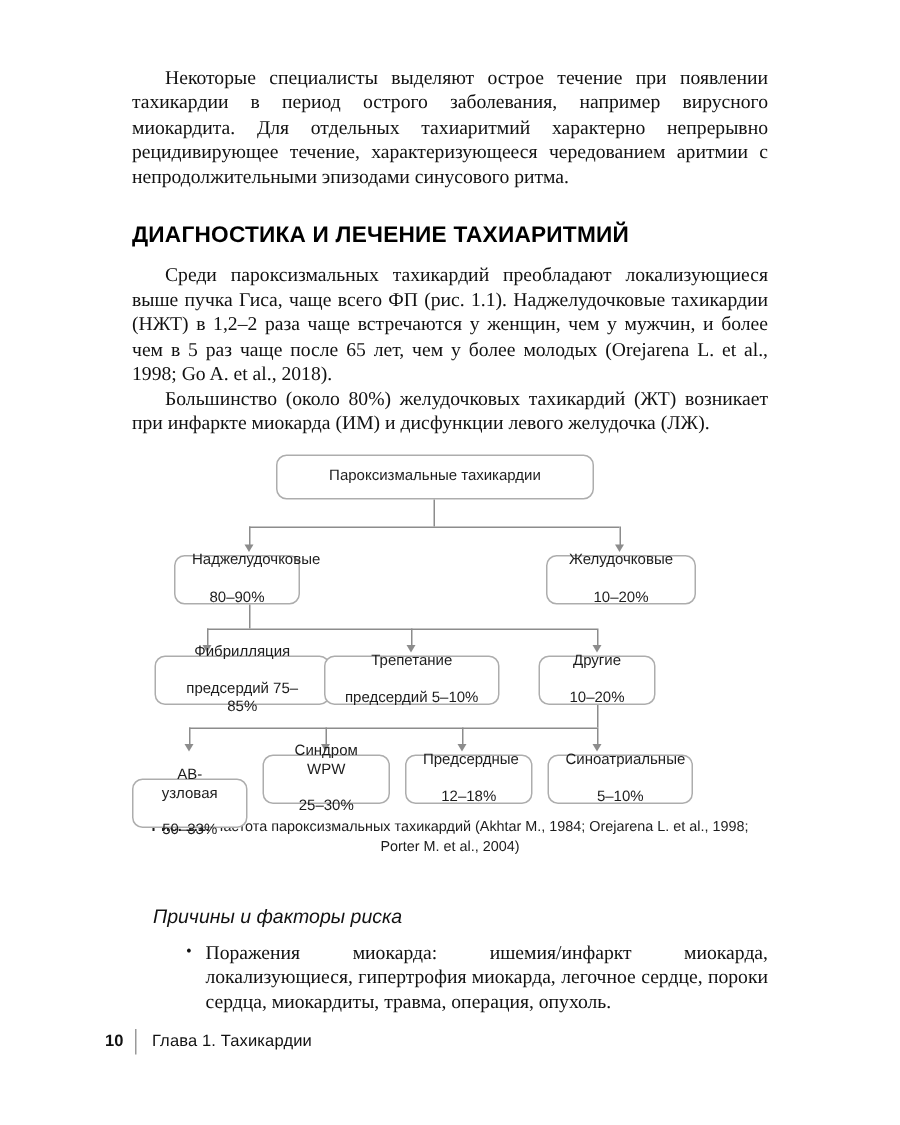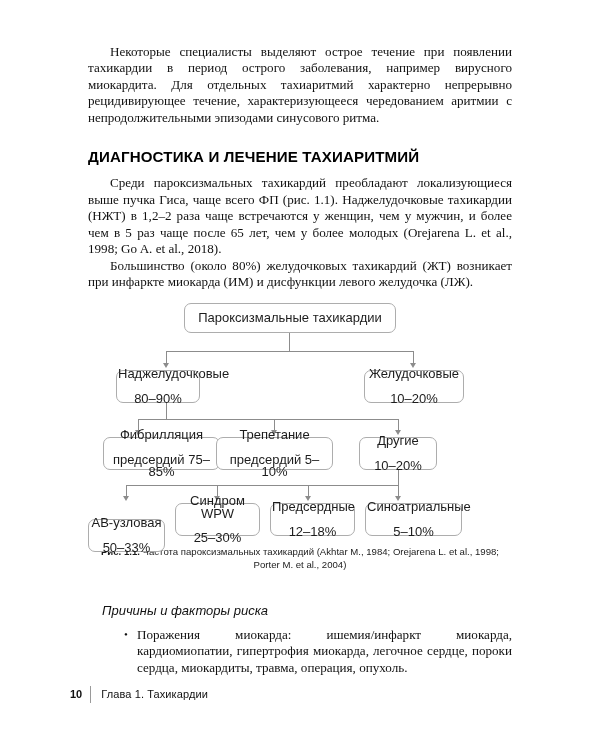--- a/index.html
+++ b/index.html
@@ -61,28 +61,28 @@
     height: 235px;
     margin-top: 13px;
   }
   .fc-box {
     position: absolute;
     box-sizing: border-box;
     border: 1.1px solid #adadad;
     border-radius: 7px;
     background: #ffffff;
     font-family: "Liberation Sans", sans-serif;
-    font-size: 13px;
+    font-size: 10px;
     line-height: 12.4px;
     color: #1c1c1c;
     text-align: center;
     display: flex;
     align-items: center;
     justify-content: center;
-    padding: 2px 1px;
+    padding: 2px 11px;
   }
   .fc-box span { display: block; width: 100%; }
 
   .fc-line {
     position: absolute;
     background: #8c8c8c;
   }
   .fc-line.h { height: 1px; }
   .fc-line.v { width: 1px; }
 
@@ -248,21 +248,21 @@
 
     </div>
 
     <div class="fig-caption">
       <b>Рис. 1.1.</b><span> Частота пароксизмальных тахикардий (Akhtar M., 1984; Orejarena L. et al., 1998; Porter M. et al., 2004)</span>
     </div>
 
     <h3 class="sub-heading">Причины и факторы риска</h3>
 
     <ul class="bullets">
-      <li>Поражения миокарда: ишемия/инфаркт миокарда, кардиомиопатии, гипертрофия миокарда, легочное сердце, пороки сердца, миокардиты, травма, операция, опухоль.</li>
+      <li>Поражения миокарда: ишемия/инфаркт миокарда, локализующиеся, гипертрофия миокарда, легочное сердце, пороки сердца, миокардиты, травма, операция, опухоль.</li>
     </ul>
 
   </div>
 
   <div class="footer">
     <span class="pagenum">10</span>
     <span class="rule"></span>
     <span class="chaptertitle">Глава 1. Тахикардии</span>
   </div>
 

